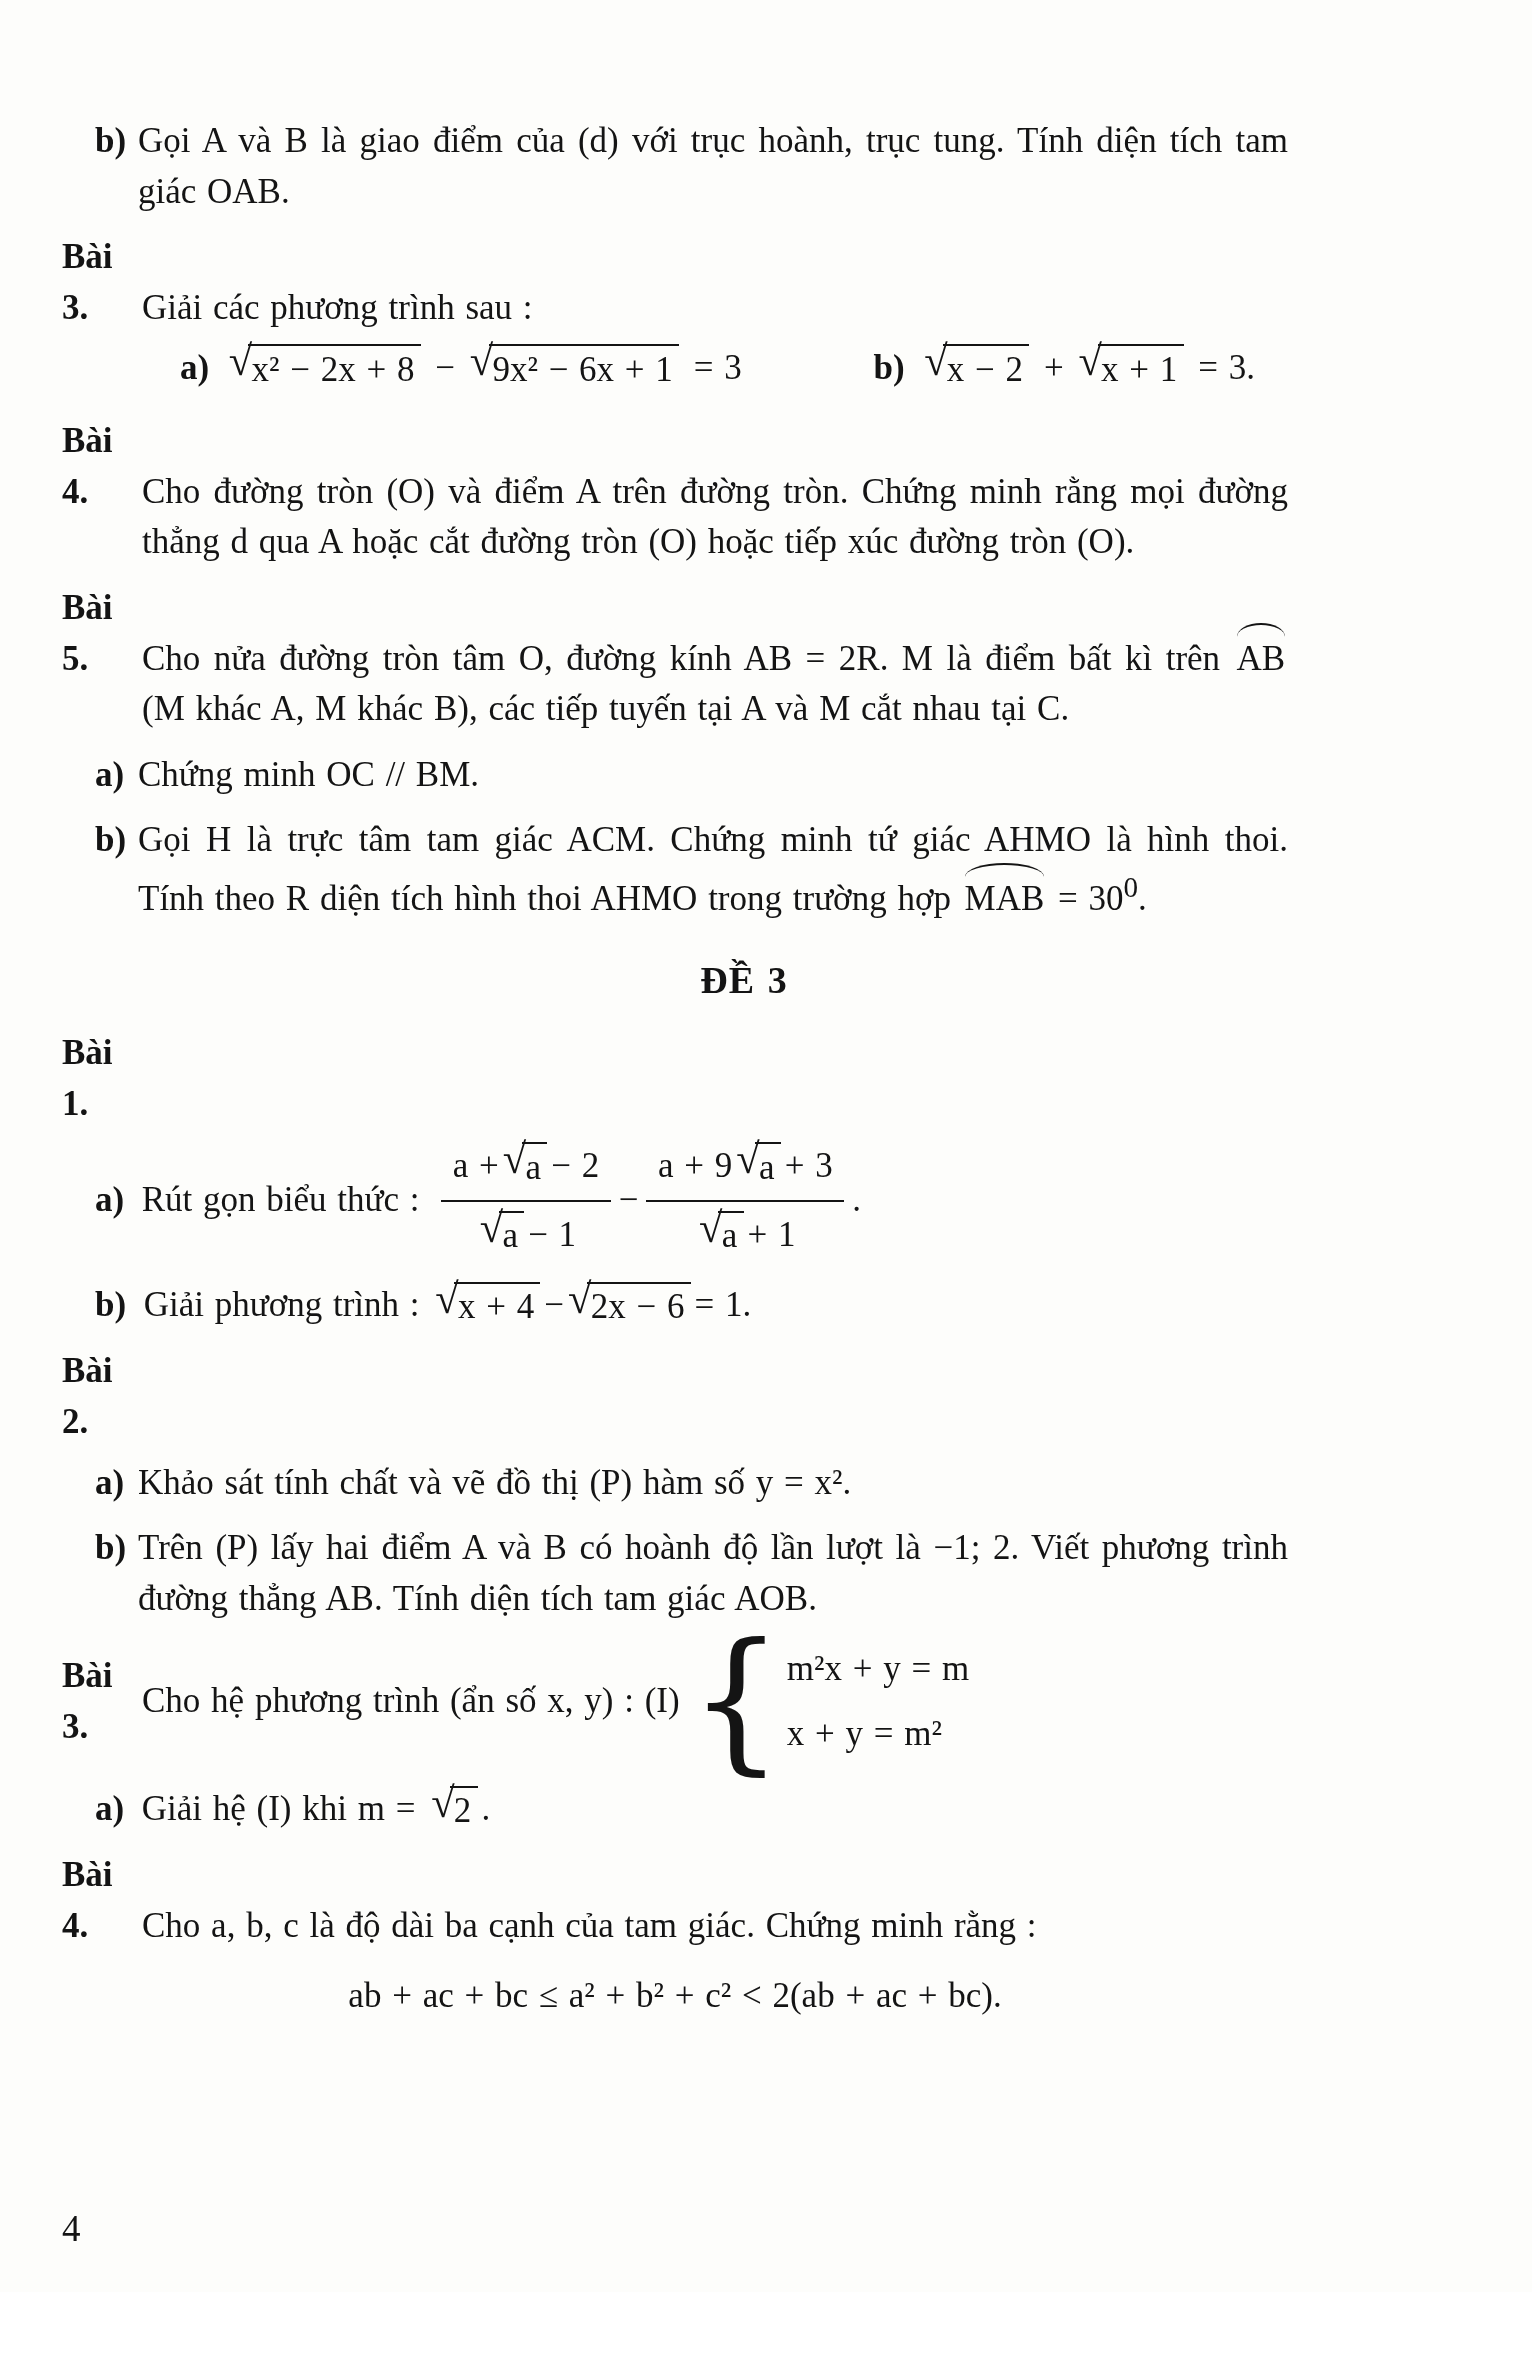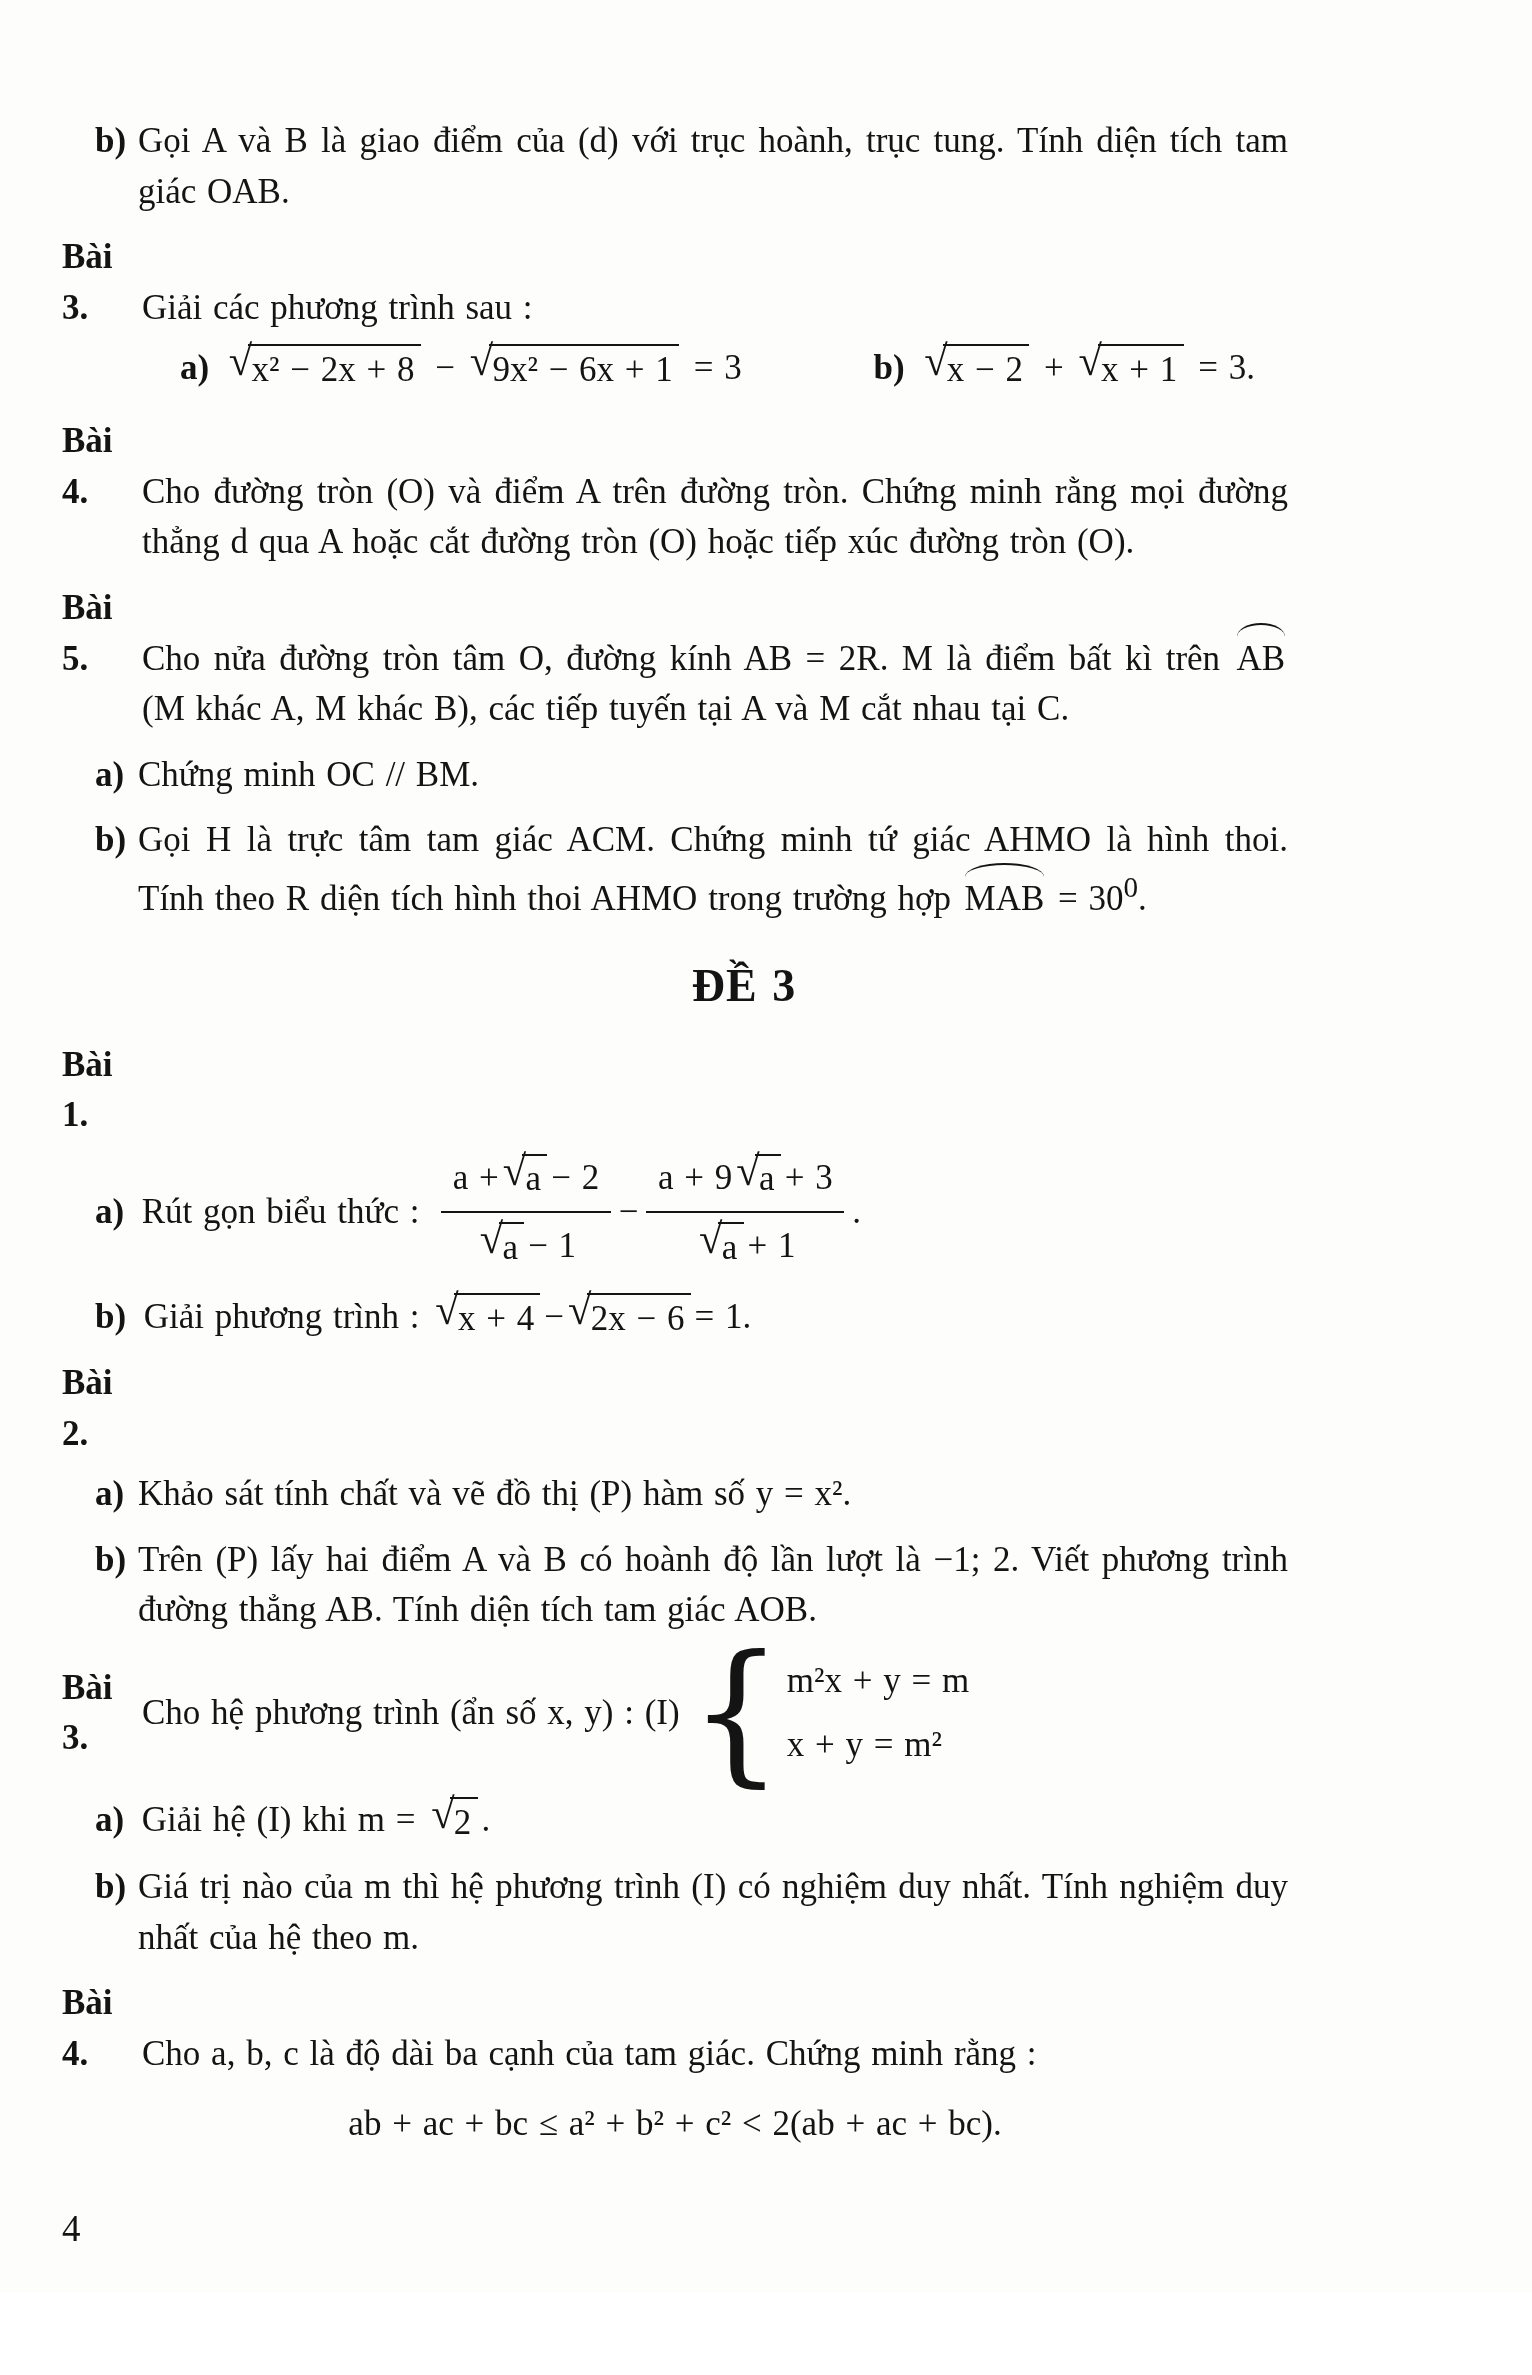--- a/index.html
+++ b/index.html
@@ -39,21 +39,21 @@
   .frac .den{padding-top:7.8px;}
   .frow{display:flex;align-items:center;margin-left:33px;margin-bottom:17.6px;}
   .frow .flbl{font-weight:bold;margin-right:17.6px;}
   .frow .lead{margin-right:13.7px;}
   
   .overarc{position:relative;display:inline-block;margin:0 2.9px;}
   .overarc::before{content:"";position:absolute;left:0;right:0;top:-0.30em;height:0.34em;
     border-top:2.9px solid currentColor;border-radius:50% 50% 0 0 / 100% 100% 0 0;}
   
   .de-heading{
-    text-align:center;font-weight:bold;font-size:46px;letter-spacing:1px;
+    text-align:center;font-weight:bold;font-size:38px;letter-spacing:1px;
     margin:29px 0 19.6px 0;transform:translateX(69px);
   }
   
   .sysrow{display:flex;align-items:center;margin-bottom:19.6px;}
   .sysrow .syslbl{display:inline-block;width:80px;font-weight:bold;flex:0 0 auto;}
   .sysrow .syslead{white-space:nowrap;}
   .system{display:inline-flex;align-items:center;margin-left:9.8px;}
   .brace{font-size:147px;line-height:0.85;font-weight:400;transform:scaleY(1.05);
     font-family:"DejaVu Serif",serif;flex:0 0 auto;}
   .eqs{display:flex;flex-direction:column;gap:26px;margin-left:3.9px;}
@@ -197,23 +197,20 @@
 
     <div class="inline-eqrow">
       <span class="flbl">a)</span>
       <span class="lead">Giải hệ (I) khi m =</span>
       <span class="sqrt">
           <span class="rad">2</span>
         </span>
         <span>.</span>
     </div>
 
-    <div class="row sub just">
-      <span class="lbl">b)</span><span>Giá trị nào của m thì hệ phương trình (I) có nghiệm duy nhất. Tính nghiệm duy nhất của hệ theo m.</span>
-    </div>
 
     <div class="row bai mb-small">
       <span class="lbl">Bài 4.</span><span>Cho a, b, c là độ dài ba cạnh của tam giác. Chứng minh rằng :</span>
     </div>
     <div class="center-line">ab + ac + bc ≤ a² + b² + c² &lt; 2(ab + ac + bc).</div>
 
   </div>
 
   <div class="page-number">4</div>
 </div>

